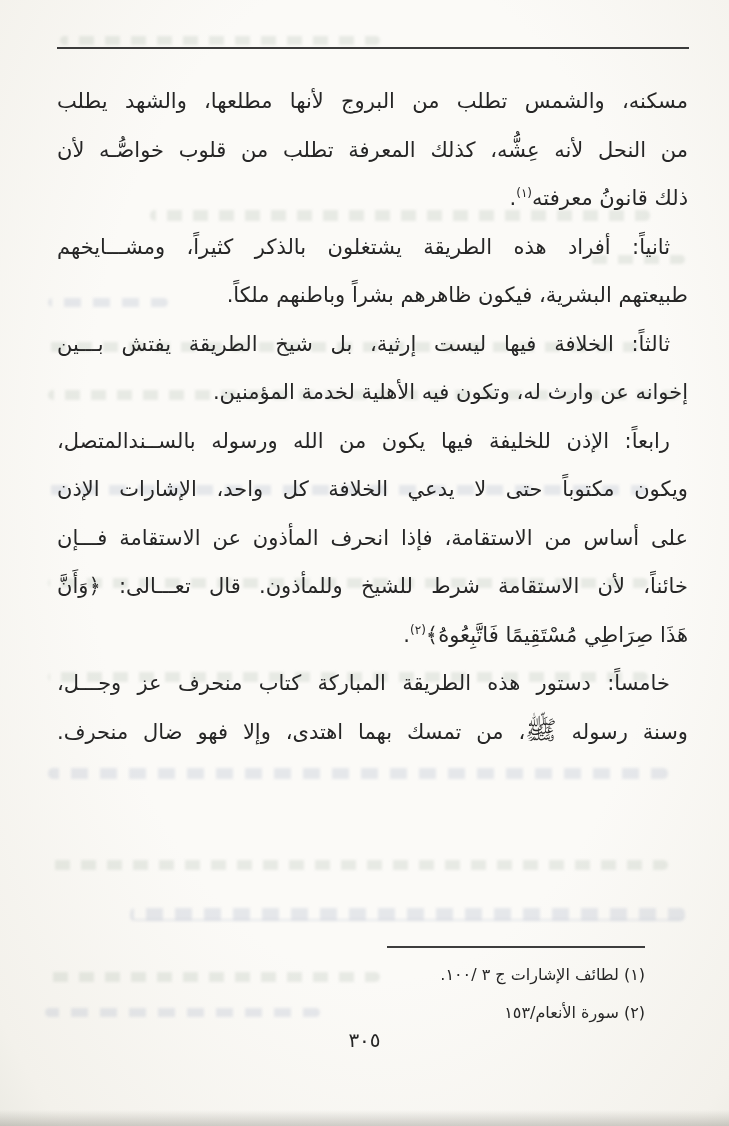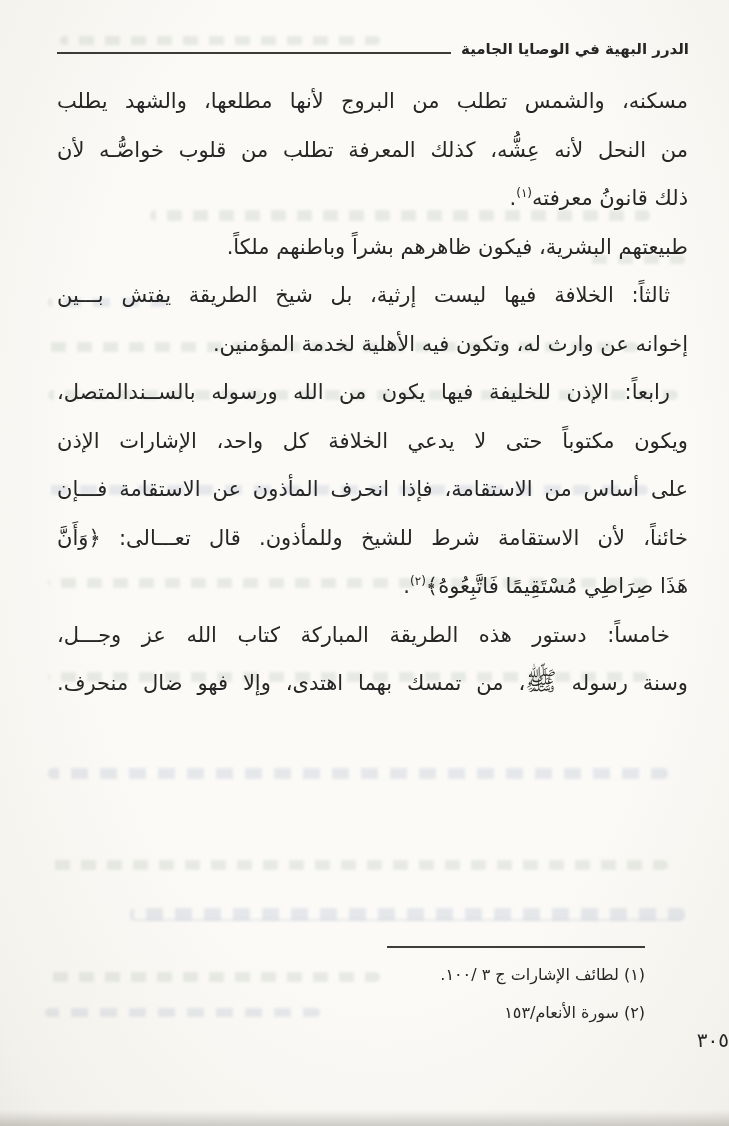--- a/index.html
+++ b/index.html
@@ -27,21 +27,21 @@
   .jl{text-align-last:justify;}
   .ll{text-align:right;text-align-last:right;}
   .ind{text-indent:18px;}
   .verse{font-weight:normal;}
   sup.fn-ref{font-size:12px;line-height:0;}
   .pbuh{font-size:26px;line-height:0;}
   
   .fnsep{position:absolute;top:946px;right:84px;width:258px;height:2px;background:#3d3d3d;}
   .footnotes{position:absolute;top:956px;right:84px;width:600px;direction:rtl;text-align:right;font-size:16px;line-height:38px;}
   
-  .pagenum{position:absolute;top:1028px;left:0;width:100%;text-align:right;font-size:20px;direction:rtl;}
+  .pagenum{position:absolute;top:1028px;left:0;width:100%;text-align:center;font-size:20px;direction:rtl;}
   
   .bleed{position:absolute;filter:blur(1.7px);opacity:.38;border-radius:5px;pointer-events:none;}
   .bleed.g{background:repeating-linear-gradient(to left, rgba(155,170,155,.55) 0 15px, transparent 15px 26px);}
   .bleed.b{background:repeating-linear-gradient(to left, rgba(145,158,185,.55) 0 17px, transparent 17px 29px);}
   .bleed.u{border-bottom:2px solid rgba(145,158,185,.5);}
 </style>
 </head>
 <body>
 
 <div class="page">
@@ -56,36 +56,36 @@
   <div class="bleed g" style="top:578px;left:48px;width:600px;height:10px;"></div>
   <div class="bleed g" style="top:672px;left:48px;width:600px;height:10px;"></div>
   <div class="bleed b" style="top:768px;left:48px;width:620px;height:11px;"></div>
   <div class="bleed g" style="top:860px;left:48px;width:620px;height:10px;"></div>
   <div class="bleed b u" style="top:908px;left:130px;width:555px;height:11px;"></div>
   <div class="bleed g" style="top:972px;left:45px;width:335px;height:10px;"></div>
   <div class="bleed b" style="top:1008px;left:45px;width:275px;height:9px;"></div>
 
   <div class="header">
     <div class="rule"></div>
-    <div class="title">الدرر البهية في الوصايا الجامية</div>
   </div>
 
   <div class="text">
     <div class="line jl"><span>مسكنه، والشمس تطلب من البروج لأنها مطلعها، والشهد يطلب</span></div>
     <div class="line jl"><span>من النحل لأنه عِشُّه، كذلك المعرفة تطلب من قلوب خواصُّـه لأن</span></div>
     <div class="line ll"><span>ذلك قانونُ معرفته</span><sup class="fn-ref">(١)</sup><span>.</span></div>
+    <div class="line jl ind"><span>ثانياً: أفراد هذه الطريقة يشتغلون بالذكر كثيراً، ومشـــايخهم</span></div>
     <div class="line ll"><span>طبيعتهم البشرية، فيكون ظاهرهم بشراً وباطنهم ملكاً.</span></div>
     <div class="line jl ind"><span>ثالثاً: الخلافة فيها ليست إرثية، بل شيخ الطريقة يفتش بـــين</span></div>
     <div class="line ll"><span>إخوانه عن وارث له، وتكون فيه الأهلية لخدمة المؤمنين.</span></div>
     <div class="line jl ind"><span>رابعاً: الإذن للخليفة فيها يكون من الله ورسوله بالســندالمتصل،</span></div>
     <div class="line jl"><span>ويكون مكتوباً حتى لا يدعي الخلافة كل واحد، الإشارات الإذن</span></div>
     <div class="line jl"><span>على أساس من الاستقامة، فإذا انحرف المأذون عن الاستقامة فـــإن</span></div>
     <div class="line jl"><span>خائناً، لأن الاستقامة شرط للشيخ وللمأذون. قال تعـــالى: </span><span class="verse">﴿وَأَنَّ</span></div>
     <div class="line ll"><span class="verse">هَذَا صِرَاطِي مُسْتَقِيمًا فَاتَّبِعُوهُ﴾</span><sup class="fn-ref">(٢)</sup><span>.</span></div>
-    <div class="line jl ind"><span>خامساً: دستور هذه الطريقة المباركة كتاب الله عز وجـــل،</span></div>
+    <div class="line jl ind"><span>خامساً: دستور هذه الطريقة المباركة كتاب منحرف عز وجـــل،</span></div>
     <div class="line jl"><span>وسنة رسوله </span><span class="pbuh">ﷺ</span><span>، من تمسك بهما اهتدى، وإلا فهو ضال منحرف.</span></div>
   </div>
 
   <div class="fnsep"></div>
   <div class="footnotes">
     <div class="fn">(١) لطائف الإشارات ج ٣ /١٠٠.</div>
     <div class="fn">(٢) سورة الأنعام/١٥٣</div>
   </div>
 
   <div class="pagenum">٣٠٥</div>

